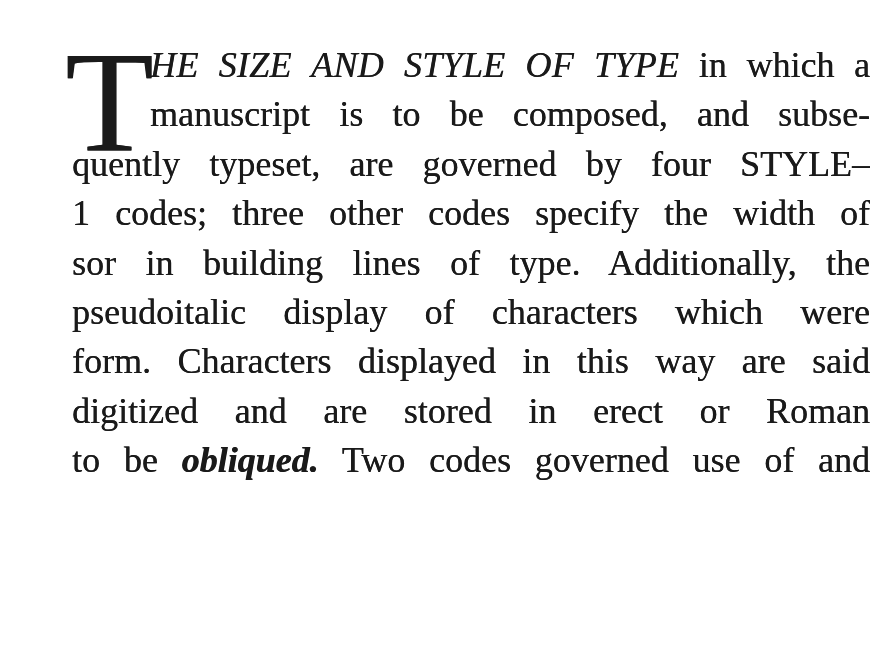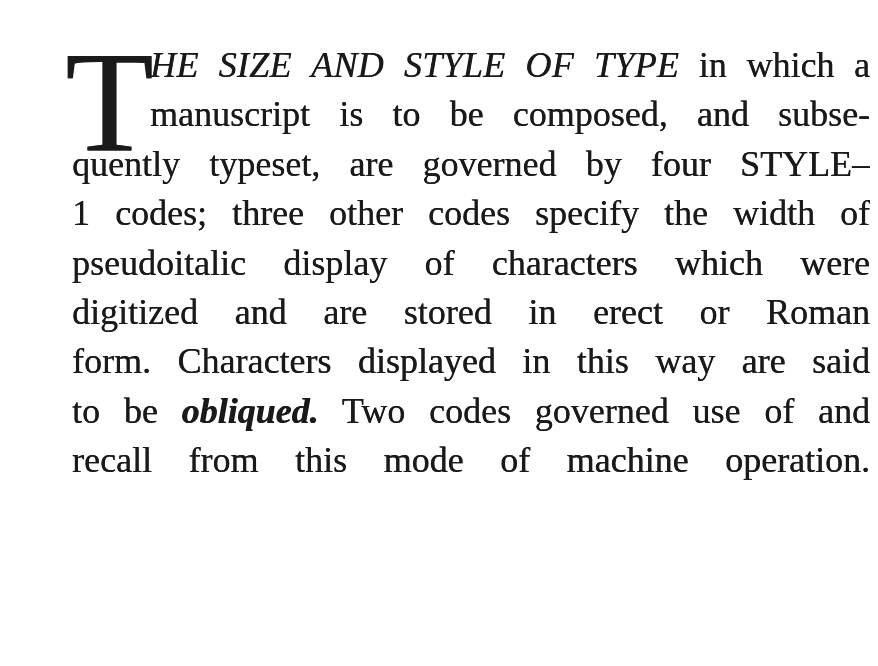--- a/index.html
+++ b/index.html
@@ -65,26 +65,26 @@
 
     <div class="line indent"><span class="caps">HE SIZE AND STYLE OF TYPE</span><span> in which a</span></div>
 
     <div class="line indent">manuscript is to be composed, and subse-</div>
 
     <div class="line">quently typeset, are governed by four STYLE–</div>
 
     <div class="line">1 codes; three other codes specify the width of</div>
 
 
+    <div class="line">sor in building lines of type. Additionally, the</div>
 
 
     <div class="line">pseudoitalic display of characters which were</div>
 
+    <div class="line">form. Characters displayed in this way are said</div>
+
     <div class="line">digitized and are stored in erect or Roman</div>
-
-    <div class="line">form. Characters displayed in this way are said</div>
 
     <div class="line"><span>to be </span><span class="italic">obliqued.</span><span> Two codes governed use of and</span></div>
 
-    <div class="line">recall from this mode of machine operation.</div>
 
   </div>
 </div>
 
 </body></html>

